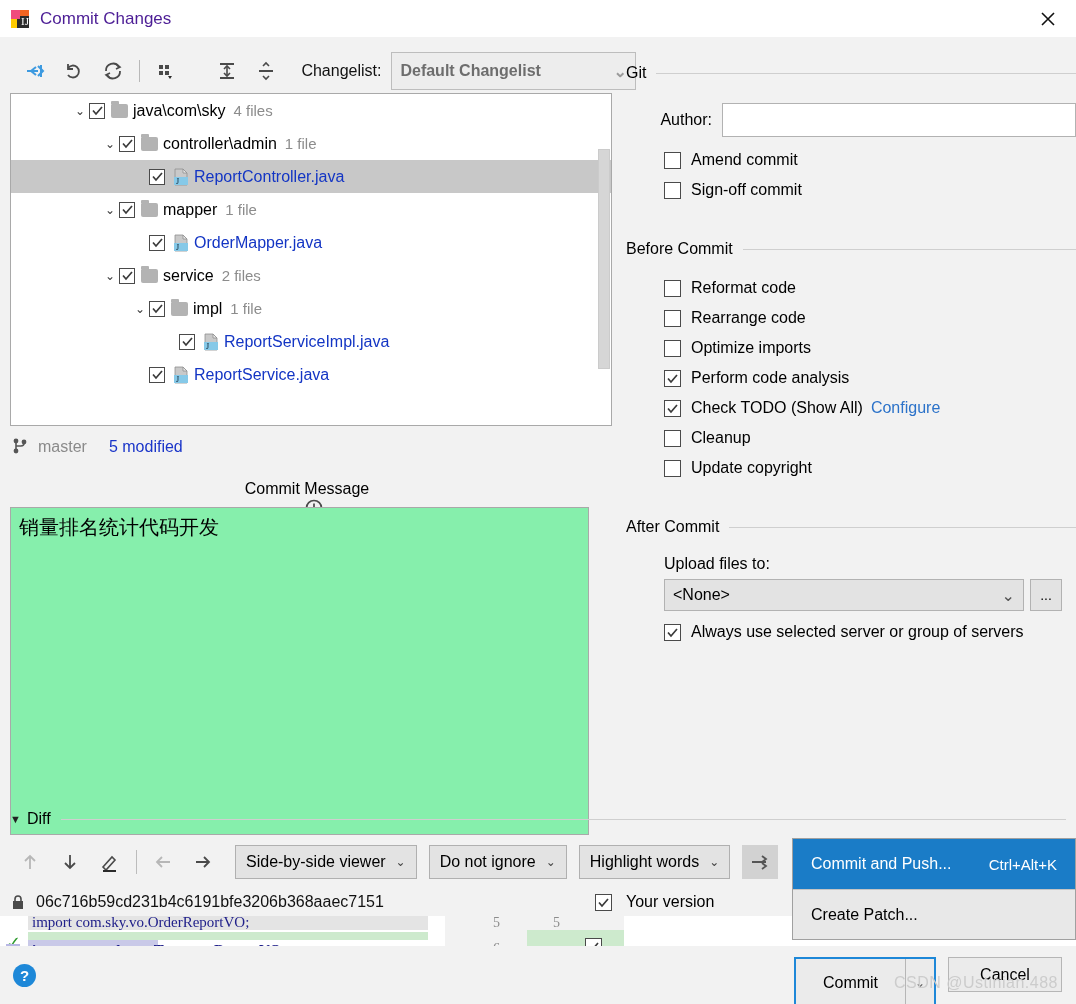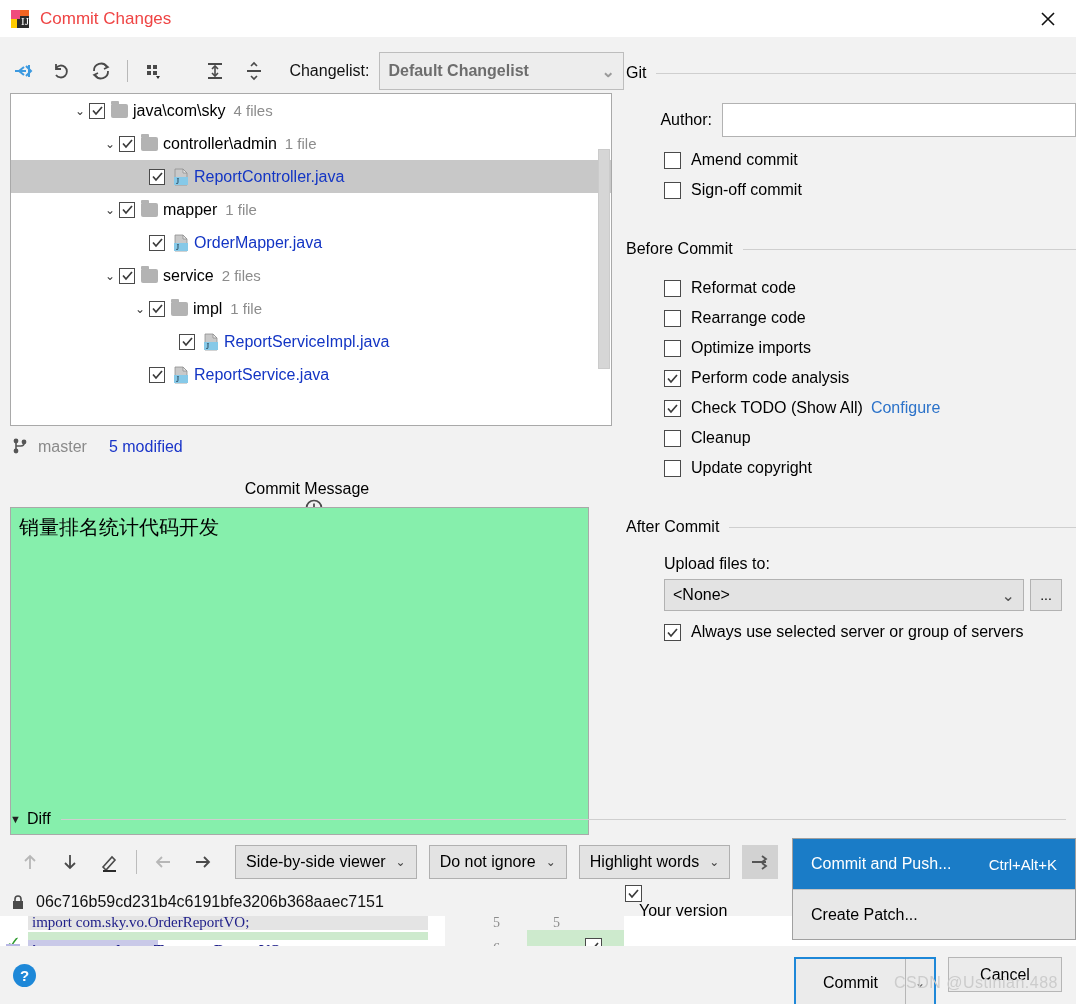--- a/index.html
+++ b/index.html
@@ -14,32 +14,32 @@
   }
   #root { position: relative; width: 1076px; height: 1004px; background: #f2f2f2; }
 
   
   .titlebar {
     position: absolute; left: 0; top: 0; width: 1076px; height: 37px;
     background: #ffffff;
     display: flex; align-items: center;
   }
   .title-icon { margin-left: 10px; width: 20px; height: 20px; position: relative; }
-  .title-text { margin-left: 10px; font-size: 17px; color: #ef4444; }
+  .title-text { margin-left: 10px; font-size: 17px; color: #4c1d95; }
   .title-close {
     position: absolute; right: 0; top: 0; width: 56px; height: 37px;
     display: flex; align-items: center; justify-content: center;
     cursor: default;
   }
   .title-close svg { display:block; }
 
   
   .left-panel { position: absolute; left: 0; top: 37px; width: 620px; height: 790px; background: #f2f2f2; }
 
-  .toolbar { position: absolute; left: 4px; top: 13px; height: 42px; width: 620px; display: flex; align-items: center; }
+  .toolbar { position: absolute; left: 16px; top: 13px; height: 42px; width: 620px; display: flex; align-items: center; }
   .tb-btn { width: 40px; height: 34px; display: flex; align-items: center; justify-content: center; cursor: default; }
   .tb-sep { width: 1px; height: 22px; background: #b8b8b8; margin: 0 7px; }
   .cl-label { margin-left: 16px; font-size: 16px; color: #111; }
   .cl-combo {
     margin-left: 10px; width: 252px; height: 38px;
     background: #ededed; border: 1px solid #bdbdbd;
     display: flex; align-items: center; padding: 12px 8px;
     color: #6d6d6d; font-size: 16px; font-weight: bold; cursor: default;
   }
   .cl-combo .cl-arrow { margin-left: auto; color: #9a9a9a; }
@@ -121,21 +121,21 @@
   .dt-combo {
     height: 34px; background: #e3e3e3; border: 1px solid #b0b0b0; margin-left: 12px;
     display: flex; align-items: center; padding: 0 10px; font-size: 16px; cursor: default;
   }
   .dt-combo .cl-arrow { margin-left: 10px; color: #444; font-size: 12px; }
   .dt-icon-btn { width: 36px; height: 34px; margin-left: 12px; background: #d2d2d2; display:flex; align-items:center; justify-content:center; cursor: default;}
 
   .diff-info { position: absolute; left: 10px; top: 888px; width: 1056px; height: 28px; display: flex; align-items: center; }
   .lock-ico { width: 16px; display:flex; justify-content:center; }
   .sha { margin-left: 10px; font-size: 16px; color: #111; }
-  .your-version-wrap { position: absolute; left: 615px; display: flex; align-items: flex-start; flex-direction: column; }
+  .your-version-wrap { position: absolute; left: 585px; display: flex; align-items: flex-end; }
   .your-version-wrap .cbox { width: 17px; height: 17px; }
   .yv-label { margin-left: 14px; font-size: 16px; }
 
   
   .diff-content { position: absolute; left: 0; top: 916px; width: 1076px; height: 40px; overflow: hidden; background: #fff; }
   .dc-left { position: absolute; left: 0; top: 0; width: 445px; height: 40px; background: #fff; }
   .dc-right { position: absolute; left: 624px; top: 0; width: 452px; height: 40px; background: #fff; }
   .dc-mid { position: absolute; left: 445px; top: 0; width: 179px; height: 40px; background: #f2f2f2; }
   .dc-line { position: absolute; font-family: "Liberation Serif", serif; font-size: 15px; color: #20208a; white-space: nowrap; }
   .dc-green { position: absolute; background: #cdeacd; }

